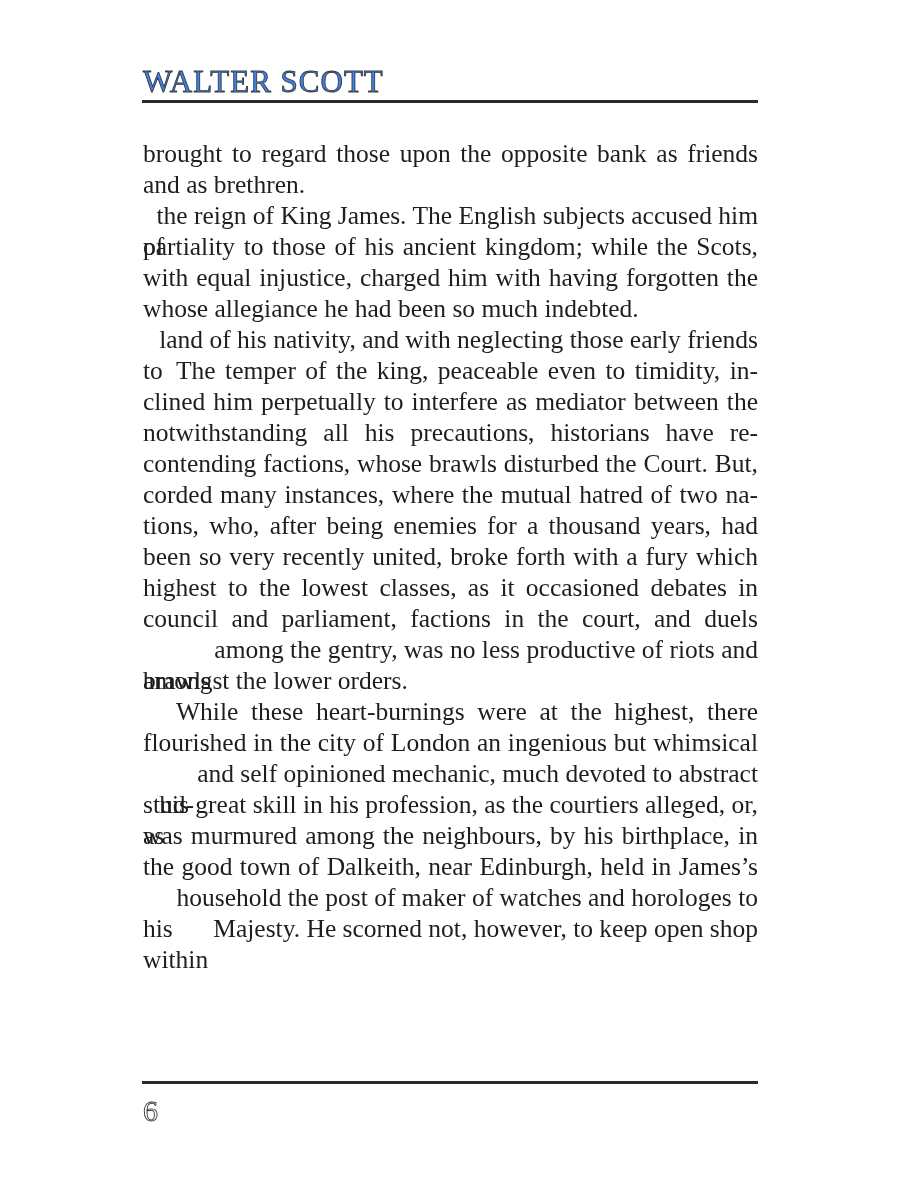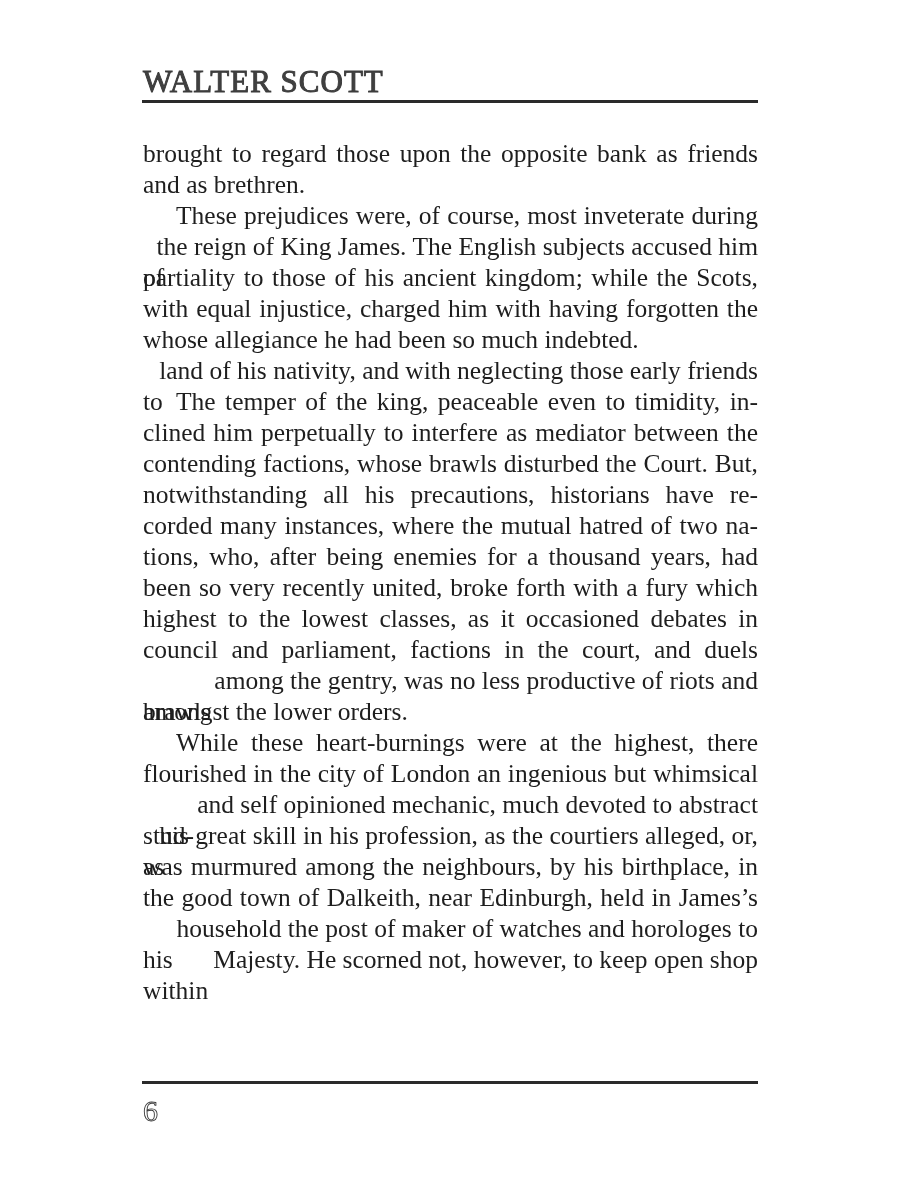--- a/index.html
+++ b/index.html
@@ -13,21 +13,21 @@
       position: relative;
       overflow: hidden;
     }
     .running-head {
       position: absolute;
       left: 143px;
       top: 64px;
       font-family: "Liberation Serif", "DejaVu Serif", serif;
       font-size: 31px;
       letter-spacing: 1px;
-      color: #404040;
+      color: #3b82f6;
       -webkit-text-stroke: 0.9px #3a3a3a;
       line-height: 36px;
       white-space: nowrap;
     }
     .rule {
       position: absolute;
       left: 142px;
       width: 616px;
       height: 3px;
       background: #2a2a2a;
@@ -85,23 +85,20 @@
   <div class="body-text" id="body-text">
       <div>
         <div class="line">
           <span>brought to regard those upon the opposite bank as friends</span>
         </div>
         <div class="line last">
           <span>and as brethren.</span>
         </div>
       </div>
       <div>
-        <div class="line indent">
-          <span>These prejudices were, of course, most inveterate during</span>
-        </div>
         <div class="line">
           <span>the reign of King James. The English subjects accused him of</span>
         </div>
         <div class="line">
           <span>partiality to those of his ancient kingdom; while the Scots,</span>
         </div>
         <div class="line">
           <span>with equal injustice, charged him with having forgotten the</span>
         </div>
         <div class="line last">
@@ -112,24 +109,24 @@
         </div>
       </div>
       <div>
         <div class="line indent">
           <span>The temper of the king, peaceable even to timidity, in-</span>
         </div>
         <div class="line">
           <span>clined him perpetually to interfere as mediator between the</span>
         </div>
         <div class="line">
-          <span>contending factions, whose brawls disturbed the Court. But,</span>
+          <span>notwithstanding all his precautions, historians have re-</span>
         </div>
         <div class="line">
-          <span>notwithstanding all his precautions, historians have re-</span>
+          <span>contending factions, whose brawls disturbed the Court. But,</span>
         </div>
         <div class="line">
           <span>corded many instances, where the mutual hatred of two na-</span>
         </div>
         <div class="line">
           <span>tions, who, after being enemies for a thousand years, had</span>
         </div>
         <div class="line">
           <span>been so very recently united, broke forth with a fury which</span>
         </div>

